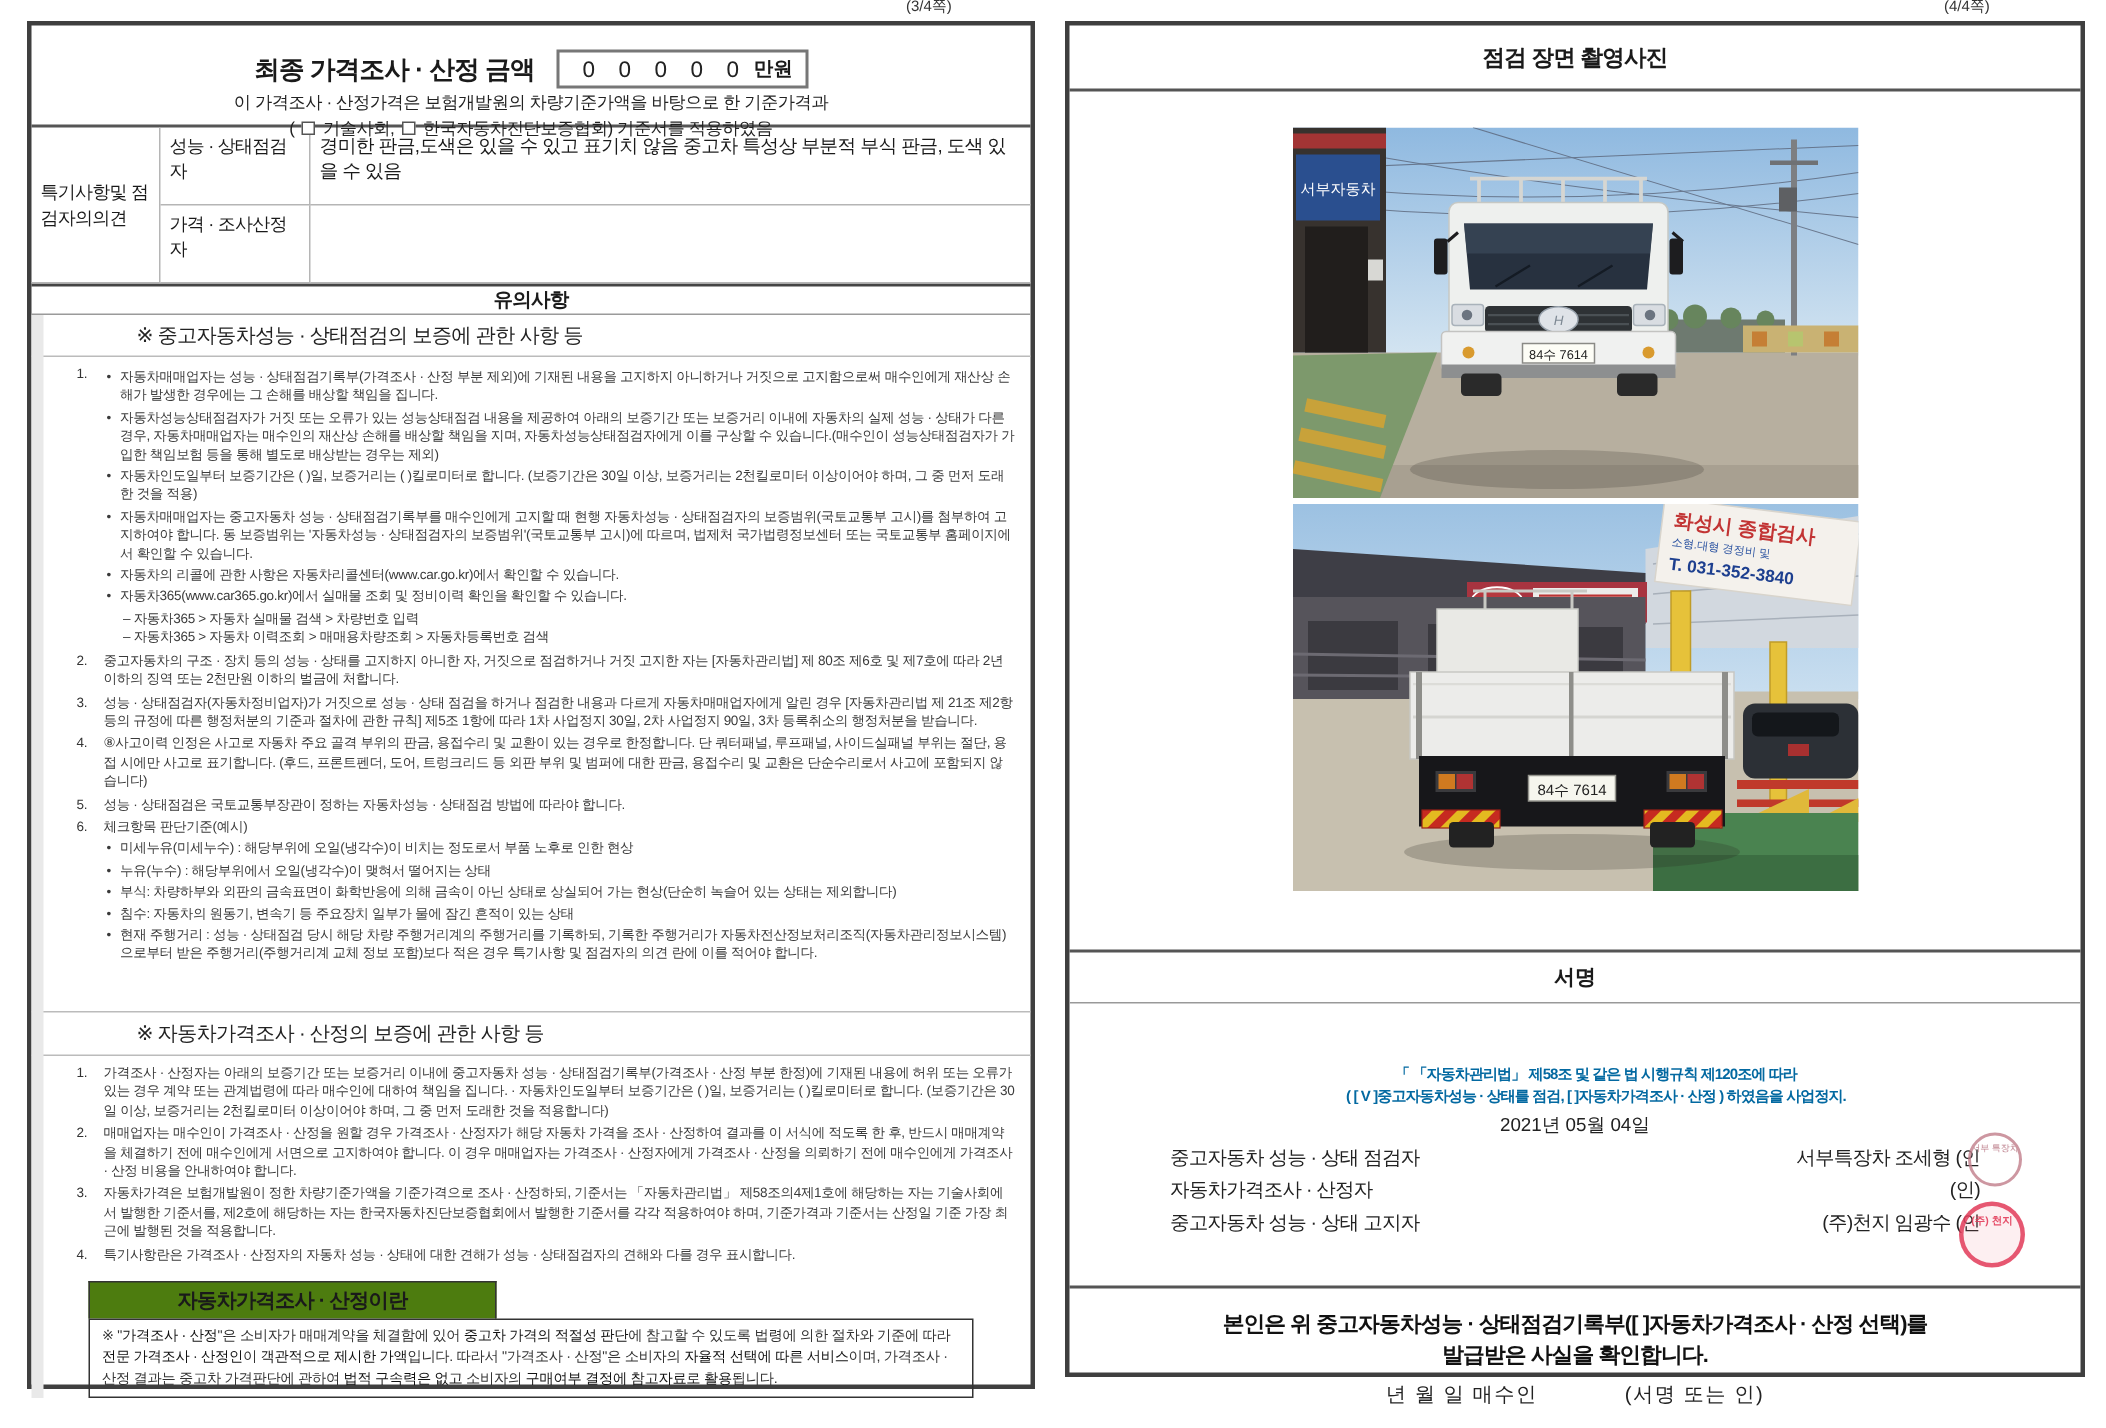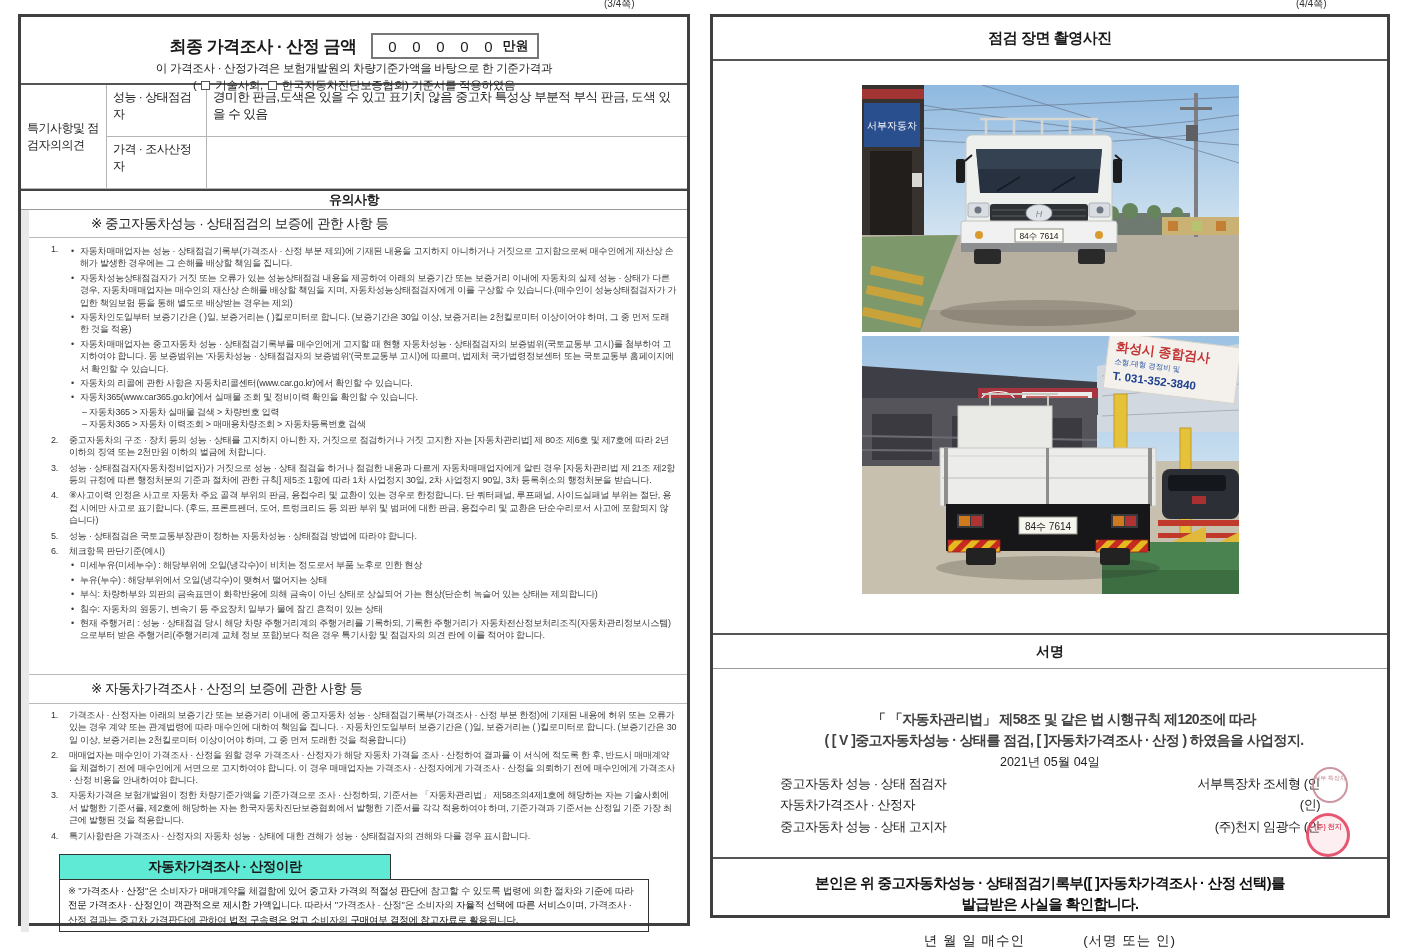--- a/index.html
+++ b/index.html
@@ -36,47 +36,47 @@
     letter-spacing:-0.2px; overflow:hidden; }
   #content1 { height:436px; }
   #content2 { height:146px; }
   .n-item { display:flex; margin-bottom:3px; }
   .n-num { flex:none; width:18px; color:#333; }
   .n-body { flex:1; }
   .n-bullet { position:relative; padding-left:11px; margin:2px 0; }
   .n-bullet::before { content:"•"; position:absolute; left:2px; }
   .n-sub { padding-left:13px; }
   .bottom-box { margin:4px 38px 0 38px; position:relative; }
-  .bb-head { width:332px; border:1.5px solid #333; border-bottom:none; text-align:center;
-    font-weight:bold; font-size:13.5px; padding:3px 0; letter-spacing:-0.5px; background:#5eead4;}
+  .bb-head { width:272px; border:1.5px solid #333; border-bottom:none; text-align:center;
+    font-weight:bold; font-size:13.5px; padding:3px 0; letter-spacing:-0.5px; background:#4d7c0f;}
   .bb-body { border:1.5px solid #333; padding:4px 8px; font-size:9.5px; line-height:1.5; color:#333; letter-spacing:-0.2px;}
   .bb-body .b { font-weight:normal; color:#111; }
 
   
   .rp-head { height:44px; display:flex; align-items:center; justify-content:center;
     font-size:15px; font-weight:bold; border-bottom:2px solid #555; letter-spacing:-0.5px;}
   .photos { height:534px; padding-top:24px; display:flex; flex-direction:column; align-items:center; gap:4px;}
   .photo { width:377px; display:block; }
   .sign-head { height:36px; border-top:2px solid #555; border-bottom:1px solid #999;
     display:flex; align-items:center; justify-content:center; font-size:14px; font-weight:bold;margin-top:38px; }
   .sig-block { height:188px; position:relative; padding-top:40px; }
-  .sig-line { text-align:center; font-size:14px; font-weight:bold; letter-spacing:-0.6px; line-height:1.5; color:#404040;padding-left:28px;}
+  .sig-line { text-align:center; font-size:10px; font-weight:bold; letter-spacing:-0.6px; line-height:1.5; color:#0369a1;padding-left:28px;}
   .sig-date { text-align:center; font-size:12.5px; margin-top:3px; color:#222; }
   .sig-rows { width:540px; margin:2px auto 0; position:relative; }
   .sig-row { display:flex; justify-content:space-between; font-size:13px; letter-spacing:-0.5px;
     line-height:1.65; color:#222;gap:28px;}
   .stamp { position:absolute; border-radius:50%; }
   .stamp1 { right:-28px; top:-6px; width:36px; height:36px; border:2px solid rgba(193,125,138,.8);
     color:rgba(170,90,105,.75); font-size:6px; overflow:hidden; line-height:1.1; text-align:center; padding-top:6px;}
   .stamp2 { right:-30px; top:40px; width:44px; height:44px; border:3px solid rgba(226,60,90,.85);
     color:rgba(226,60,90,.9); font-size:7px; overflow:hidden; line-height:1.15; text-align:center;
     padding-top:7px; font-weight:bold; background:rgba(240,120,140,.12);}
   .confirm-block { border-top:2px solid #555; height:97px; padding-top:14px; }
   .cf-line { text-align:center; font-size:14.5px; font-weight:bold; letter-spacing:-0.6px; line-height:1.45; color:#111;}
-  .cf-buyer { text-align:center; font-size:13.5px; margin-top:17px; color:#222; letter-spacing:1px;}
+  .cf-buyer { text-align:center; font-size:13.5px; margin-top:6px; color:#222; letter-spacing:1px;}
   .cf-buyer .gap { display:inline-block; width:58px; }
 </style>
 </head>
 <body>
 
 <span class="pagemark" style="left:604px;">(3/4쪽)</span>
 <span class="pagemark" style="left:1296px;">(4/4쪽)</span>
 
 <div class="page" id="left-page">
   <div class="lp-head">

